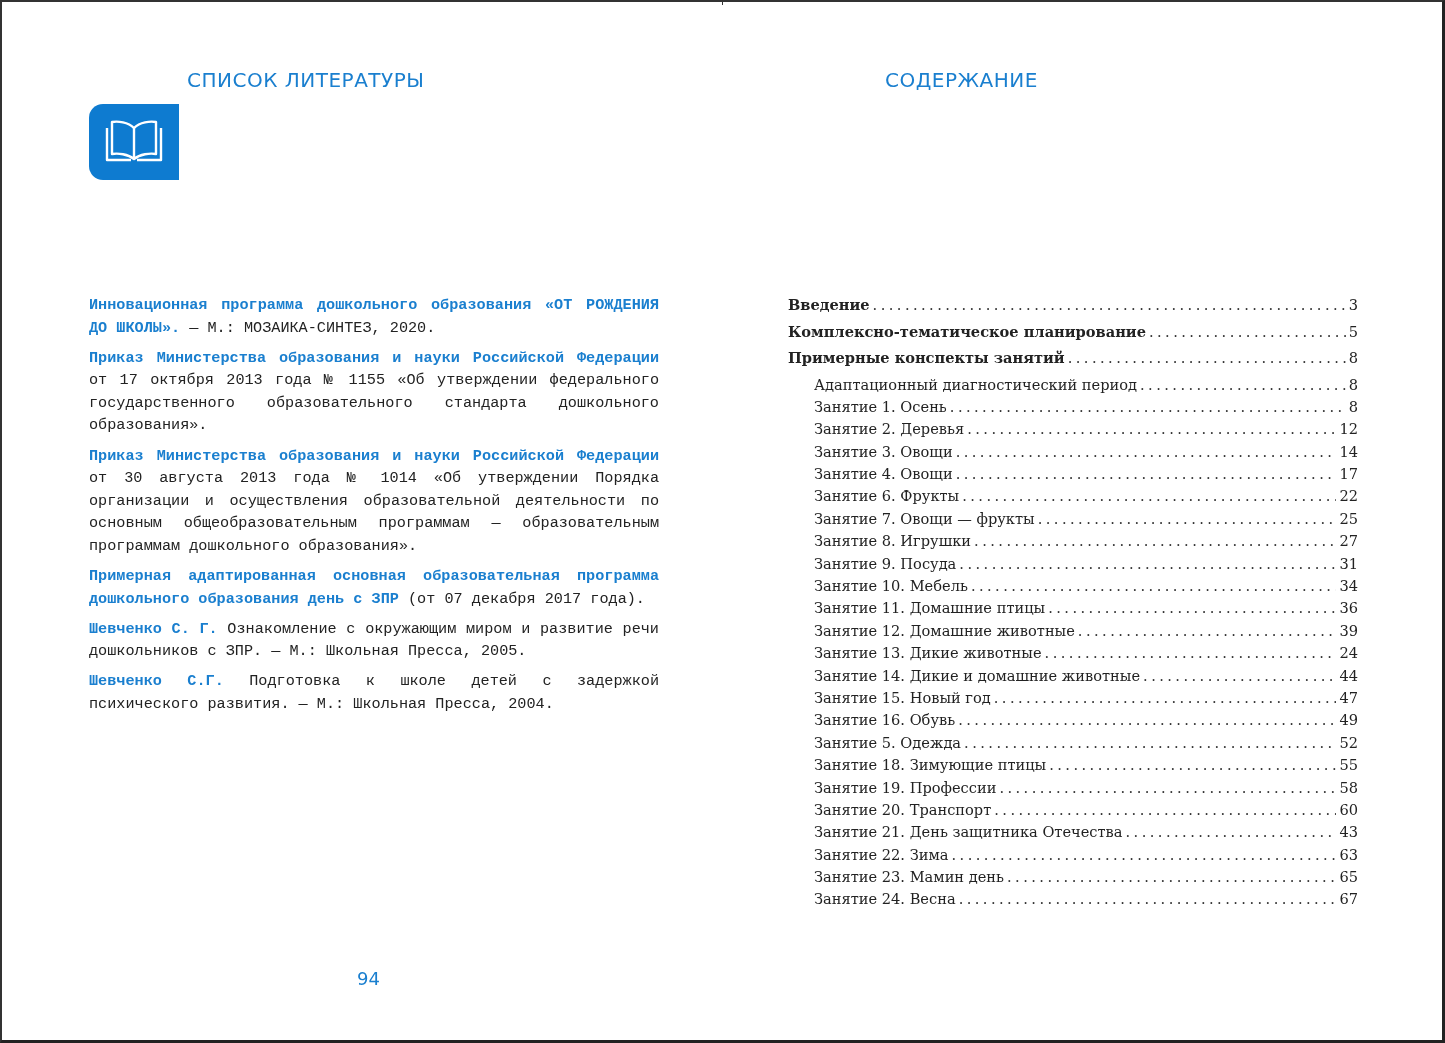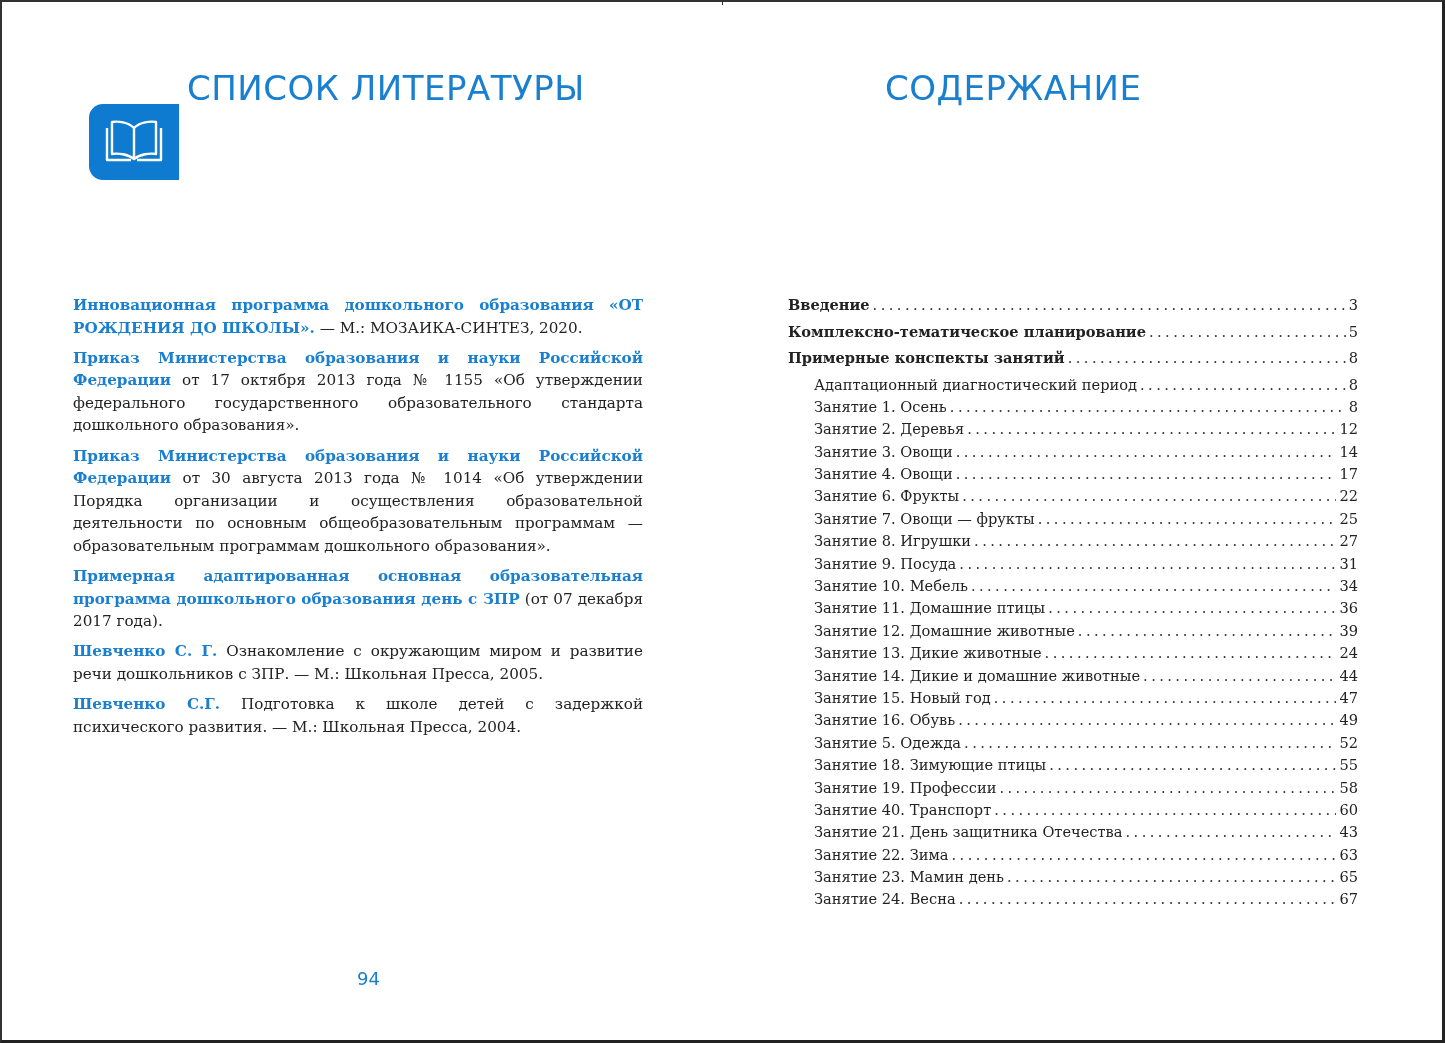--- a/index.html
+++ b/index.html
@@ -24,45 +24,46 @@
     .spine {
       position: absolute; left: 722px; top: 0; width: 1px; height: 5px; background: #333;
     }
     .page { position: absolute; top: 0; height: 1043px; }
     .page-left { left: 0; width: 722px; }
     .page-right { left: 723px; width: 722px; }
 
     .section-title {
       position: absolute;
       font-family: "DejaVu Sans", "Liberation Sans", sans-serif;
-      font-size: 34px;
+      font-size: 20px;
       font-weight: normal;
       color: #1a7fcf;
       letter-spacing: 0.5px;
       margin: 0;
       white-space: nowrap;
     }
     .title-left { left: 187px; top: 68px; }
     .title-right { left: 162px; top: 68px; }
 
     .icon-box {
       position: absolute;
       left: 89px; top: 104px;
       width: 90px; height: 76px;
       background: #0e7bd0;
       border-radius: 14px 0 0 14px;
       display: flex; align-items: center; justify-content: center;
     }
 
     .biblio {
       position: absolute;
-      left: 73px; top: 294px;
+      left: 89px; top: 294px;
       width: 570px;
       font-size: 15.2px;
       line-height: 22.6px;
+      font-family: Liberation Mono, monospace;
     }
     .biblio-entry {
       margin: 0 0 7.5px 0;
       text-align: justify;
       hyphens: manual;
     }
     .biblio-entry .hl {
       color: #1a7fcf;
       font-weight: bold;
     }
@@ -246,21 +247,21 @@
         <span class="toc-title">Занятие 18. Зимующие птицы</span>
         <span class="toc-dots"></span>
         <span class="toc-page">55</span>
       </div>
       <div class="toc-row lvl2">
         <span class="toc-title">Занятие 19. Профессии</span>
         <span class="toc-dots"></span>
         <span class="toc-page">58</span>
       </div>
       <div class="toc-row lvl2">
-        <span class="toc-title">Занятие 40. Транспорт</span>
+        <span class="toc-title">Занятие 20. Транспорт</span>
         <span class="toc-dots"></span>
         <span class="toc-page">60</span>
       </div>
       <div class="toc-row lvl2">
         <span class="toc-title">Занятие 21. День защитника Отечества</span>
         <span class="toc-dots"></span>
         <span class="toc-page">43</span>
       </div>
       <div class="toc-row lvl2">
         <span class="toc-title">Занятие 22. Зима</span>

